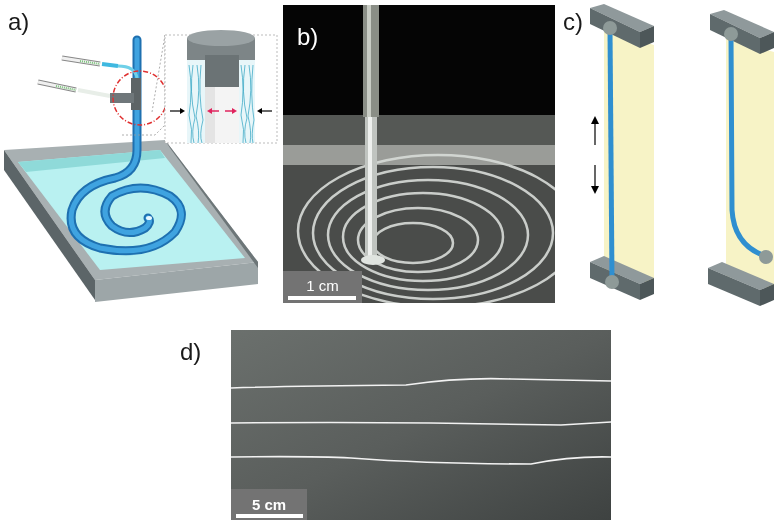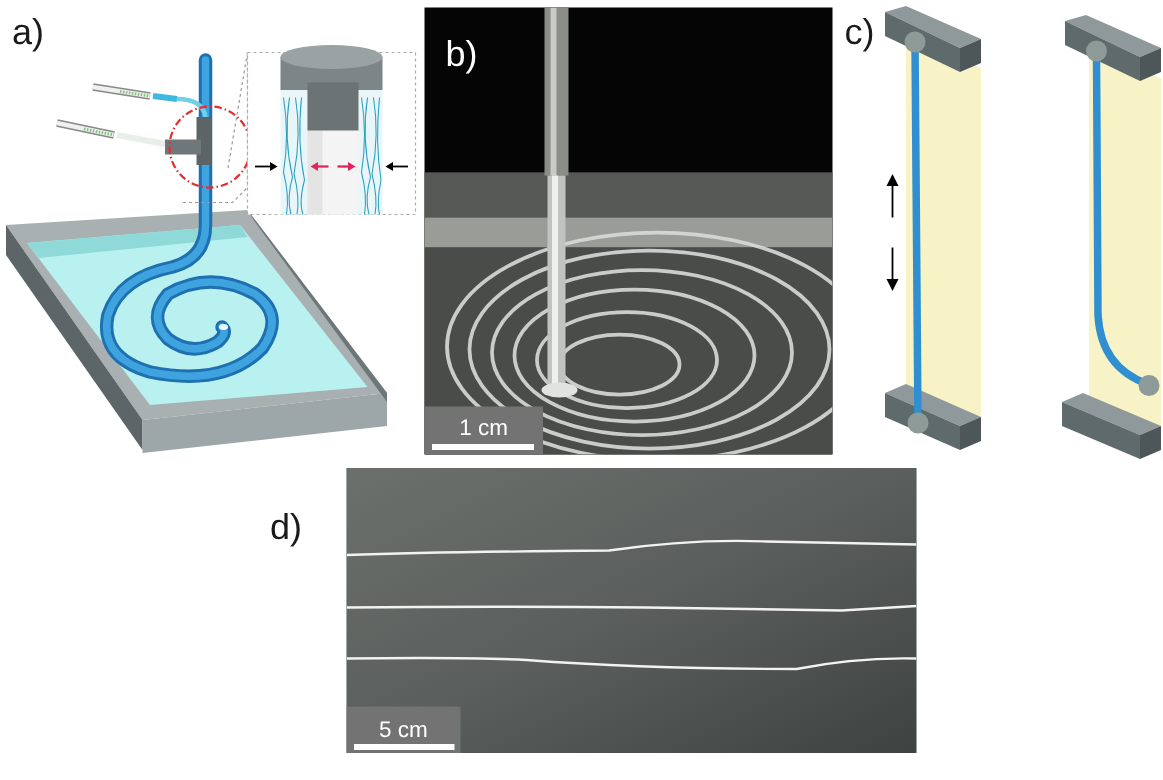--- a/index.html
+++ b/index.html
@@ -136,21 +136,21 @@
     <polygon points="200,38 214,32 214,48 200,54" fill="#4d5759"></polygon>
     <polygon points="148,268 162,262 214,284 200,290" fill="#8f999b"></polygon>
     <polygon points="148,268 200,290 200,306 148,284" fill="#5f6a6c"></polygon>
     <polygon points="200,290 214,284 214,300 200,306" fill="#4d5759"></polygon>
     <path d="M171,36 L172,210 Q174,245 205,256" fill="none" stroke="#2f8fd0" stroke-width="5"></path>
     <circle cx="171" cy="34" r="7" fill="#8e9a98"></circle>
     <circle cx="206" cy="257" r="7" fill="#8e9a98"></circle>
   </svg>
 </div>
 
-<div class="panel" style="left:231px;top:312px;width:380px;height:190px;background:#5a5e5c;overflow:hidden;">
+<div class="panel" style="left:231px;top:330px;width:380px;height:190px;background:#5a5e5c;overflow:hidden;font-weight:bold;">
   <svg width="380" height="190" viewBox="0 0 380 190">
     <defs>
       <linearGradient id="dg" x1="0" y1="0" x2="1" y2="1">
         <stop offset="0" stop-color="#6b706d"></stop>
         <stop offset="0.5" stop-color="#5a5e5c"></stop>
         <stop offset="1" stop-color="#3e4241"></stop>
       </linearGradient>
     </defs>
     <rect width="380" height="190" fill="url(#dg)"></rect>
     <g fill="none" stroke="#f2f2f2" stroke-width="1.6">

